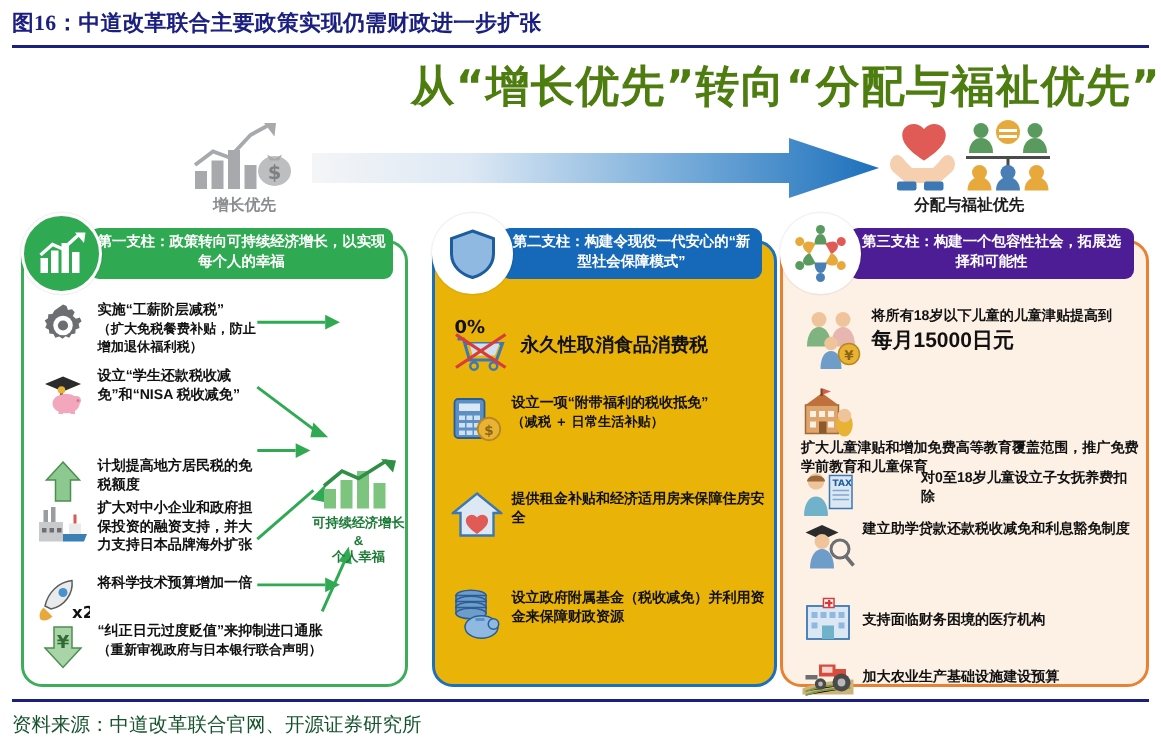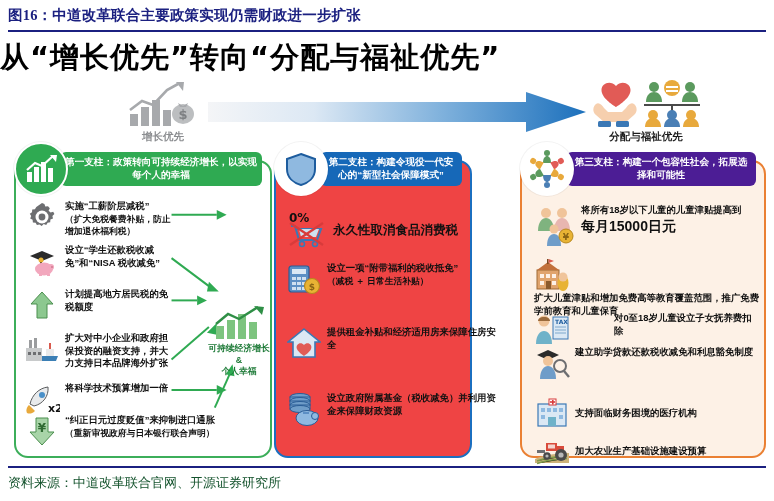--- a/index.html
+++ b/index.html
@@ -28,23 +28,23 @@
   }
   .source {
     position: absolute; left: 8px; top: 474px; width: 760px; height: 22px;
     font-family: "Liberation Serif", serif;
     font-size: 13px; color: #14532d; white-space: nowrap;
   }
 
   
   .headline {
     position: absolute; left: 0; top: 38px; width: 774px; height: 38px;
-    text-align: left;
+    text-align: right;
     font-family: "DejaVu Sans", sans-serif;
-    font-size: 29px; font-weight: bold; color: #000000;
+    font-size: 29px; font-weight: bold; color: #4d7c0f;
     letter-spacing: 1px; white-space: nowrap;
   }
 
   
   .band { position: absolute; left: 0; top: 80px; width: 774px; height: 62px; }
 
   .band-left {
     position: absolute; left: 120px; top: 0; width: 86px; height: 62px;
   }
   .band-right {
@@ -60,21 +60,21 @@
   .arrow-wrap {
     position: absolute; left: 208px; top: 12px; width: 378px; height: 40px;
   }
 
   
   .panel {
     position: absolute; top: 160px; height: 298px;
     border-radius: 14px; border: 2px solid #737373;
   }
   #panel1 { left: 14px;  width: 258px; border-color: #3cae5a; background: #ffffff; }
-  #panel2 { left: 274px; width: 198px; border-color: #1b6fc0; background: #ef4444; }
+  #panel2 { left: 288px; width: 230px; border-color: #1b6fc0; background: #eab308; }
   #panel3 { left: 520px; width: 246px; border-color: #ea8033; background: #fdf1e6; }
 
   
   .phead {
     position: absolute; left: 44px; right: 8px; top: -10px; height: 34px;
     border-radius: 6px; color: #fff;
     font-size: 9.6px; font-weight: bold; line-height: 1.32;
     display: flex; align-items: center; justify-content: center;
     text-align: center; padding: 2px 4px;
   }
@@ -241,21 +241,21 @@
             <circle cx="25" cy="21" r="3" fill="#f2a7bd"></circle>
             <circle cx="26" cy="21" r="1" fill="#d07a92"></circle>
             <rect x="13" y="28" width="3" height="2" fill="#f2a7bd"></rect>
             <rect x="21" y="28" width="3" height="2" fill="#f2a7bd"></rect>
             <circle cx="15" cy="14" r="2.5" fill="#e8b334"></circle>
           </svg>
         </span>
         <span class="txt">设立“学生还款税收减免”和“NISA 税收减免”</span>
       </div>
 
-      <div class="item" style="left:2px; top:92px; width:150px;">
+      <div class="item" style="left:2px; top:108px; width:150px;">
         <span class="ico">
           <svg width="24" height="30" viewBox="0 0 24 30">
             <polygon points="12,2 23,14 17,14 17,28 7,28 7,14 1,14" fill="#8cc88f" stroke="#4b8f4e" stroke-width="1"></polygon>
           </svg>
         </span>
         <span class="txt">计划提高地方居民税的免税额度</span>
       </div>
 
       <div class="item" style="left:2px; top:136px; width:152px;">
         <span class="ico">

